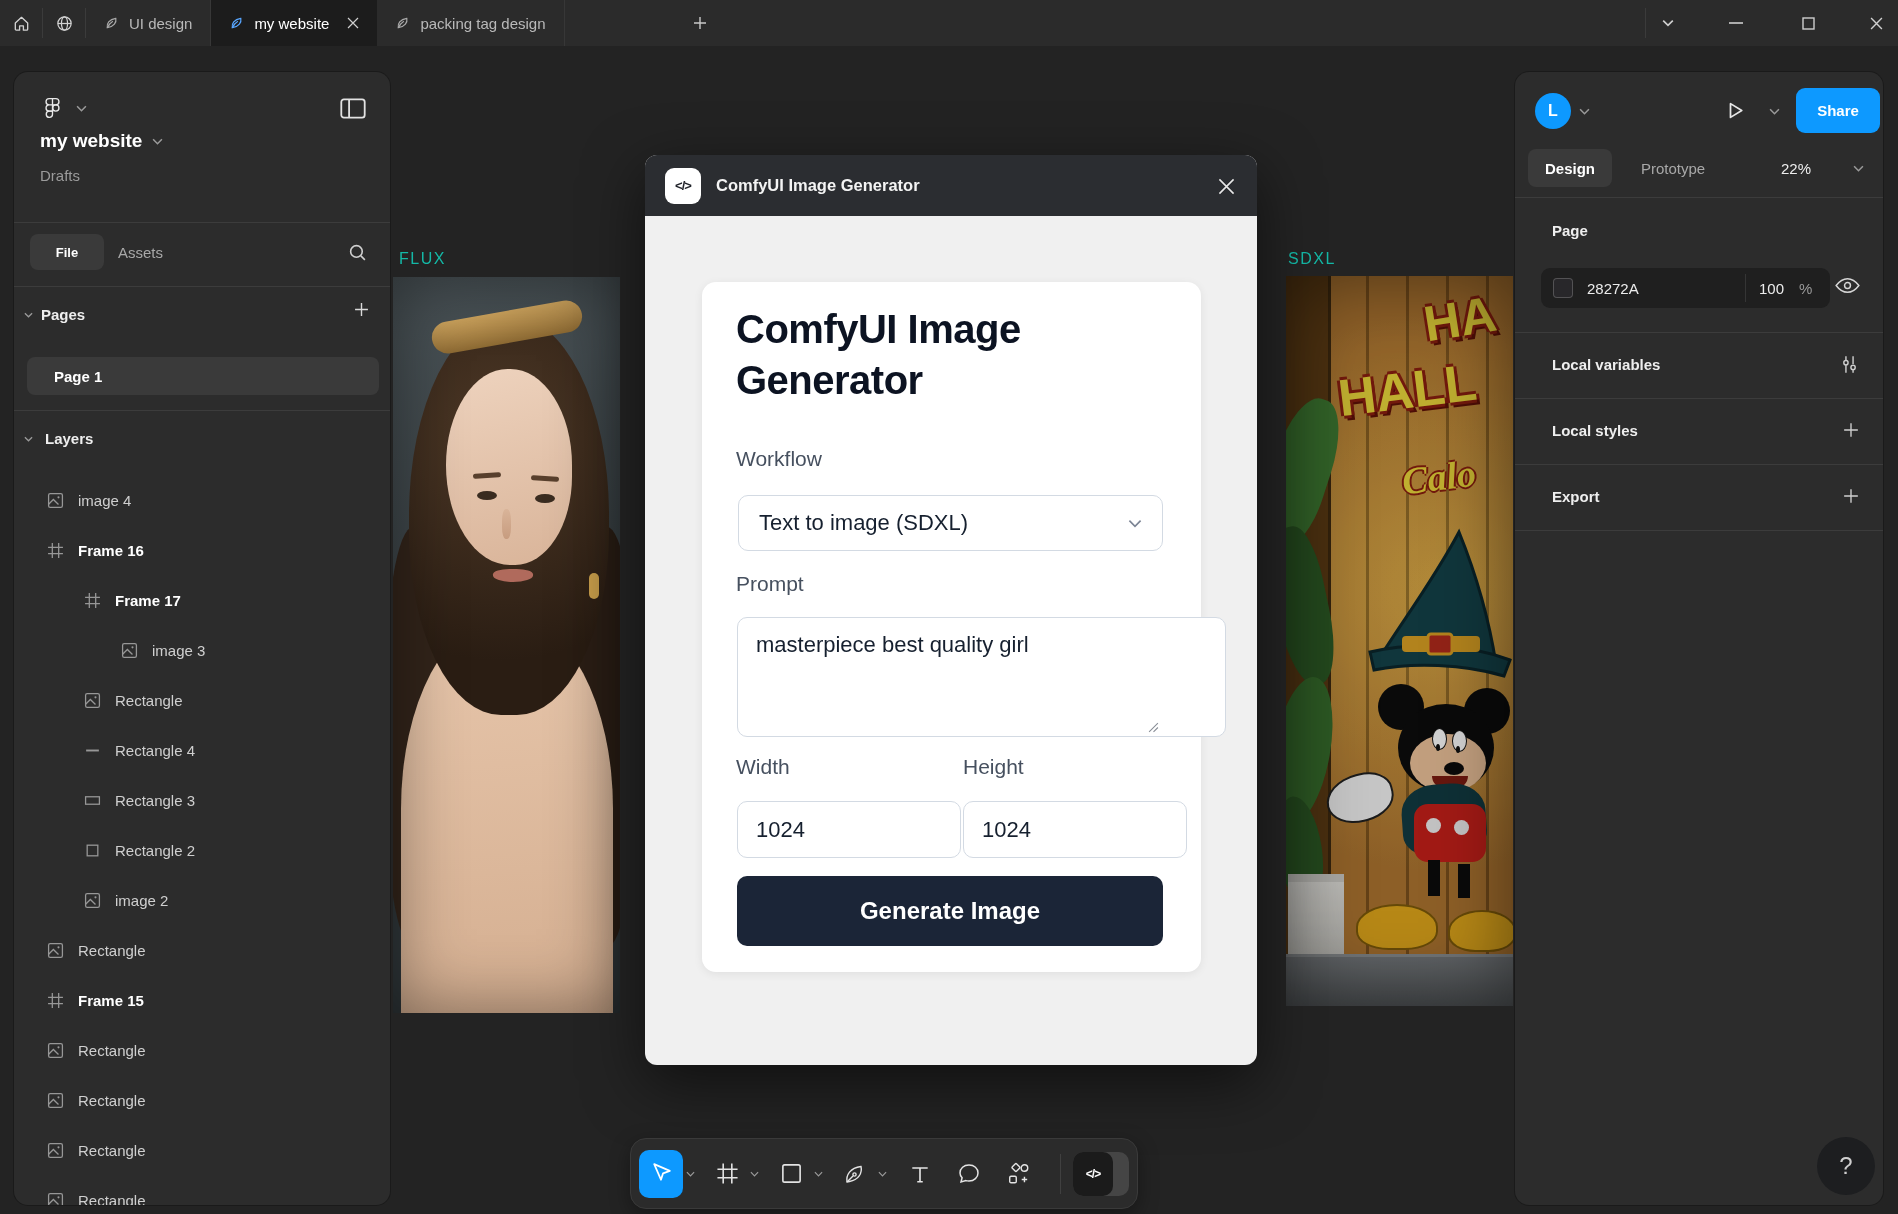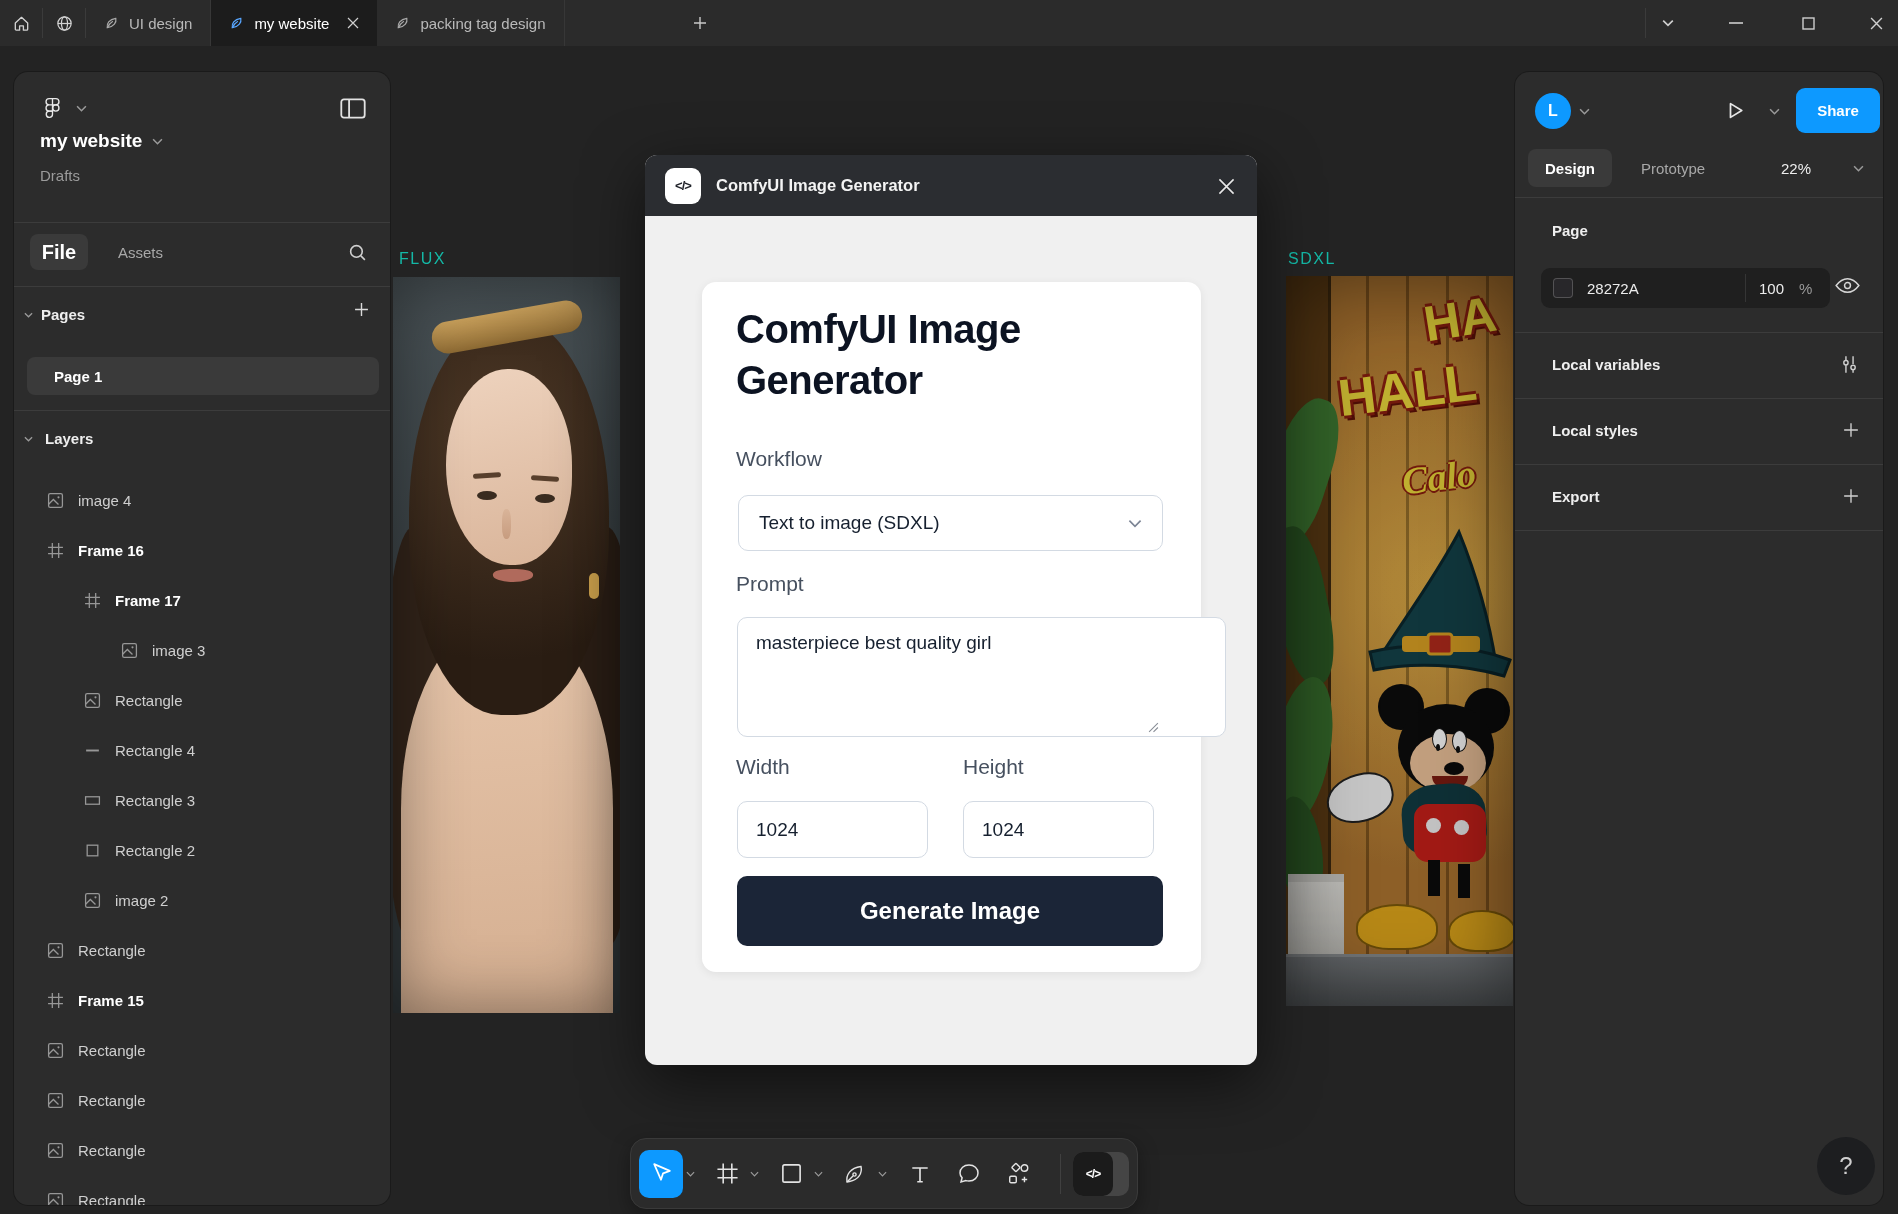--- a/index.html
+++ b/index.html
@@ -45,24 +45,24 @@
   #modal-header{position:absolute;left:0;top:0;width:100%;height:61px;background:#2b2d31;display:flex;align-items:center;}
   .modal-chip{width:36px;height:36px;background:#fff;border-radius:9px;margin-left:20px;display:flex;align-items:center;justify-content:center;
               font-weight:700;font-size:13px;color:#20232a;letter-spacing:-1px;}
   #modal-title{margin-left:15px;font-size:16.5px;font-weight:700;color:#f4f4f4;}
   #modal-close{position:absolute;right:18px;top:18px;width:26px;height:26px;display:flex;align-items:center;justify-content:center;color:#e8e8e8;cursor:pointer;}
   #modal-card{position:absolute;left:57px;top:127px;width:499px;height:690px;background:#fff;border-radius:14px;
               box-shadow:0 2px 10px rgba(0,0,0,.07);box-sizing:border-box;}
   #card-title{position:absolute;left:34px;top:22px;width:400px;font-size:40px;line-height:51px;font-weight:700;color:#0c1322;letter-spacing:-.5px;}
   .fld-label{position:absolute;left:34px;font-size:21px;color:#46505f;}
   .fld-box{position:absolute;background:#fff;border:1px solid #d3dae3;border-radius:10px;box-sizing:border-box;
-           font-size:19px;color:#16202f;font-family:"Liberation Sans",sans-serif;}
+           font-size:22px;color:#16202f;font-family:"Liberation Sans",sans-serif;}
   #workflow-select{left:36px;top:213px;width:425px;height:56px;display:flex;align-items:center;padding:0 20px;justify-content:space-between;cursor:pointer;}
   #prompt-area{left:35px;top:335px;width:489px;height:120px;padding:14px 18px;resize:none;outline:none;}
-  .dim-input{top:519px;width:191px;height:57px;padding:4px 18px;outline:none;}
+  .dim-input{top:519px;width:224px;height:57px;padding:4px 18px;outline:none;}
   #generate-btn{position:absolute;left:35px;top:594px;width:426px;height:70px;background:#1b2537;border:none;border-radius:10px;
                 color:#fff;font-size:24px;font-weight:700;font-family:"Liberation Sans",sans-serif;cursor:pointer;}
   .resize-glyph{position:absolute;left:446px;top:440px;color:#8a8f98;}
   
   #toolbar{position:absolute;left:630px;top:1138px;width:508px;height:71px;background:#2b2b2b;border:1px solid #3a3a3a;
            border-radius:16px;box-sizing:border-box;display:flex;align-items:center;padding:0 8px;box-shadow:0 6px 20px rgba(0,0,0,.35);}
   .tool{display:flex;align-items:center;justify-content:center;width:44px;height:48px;color:#e4e4e4;cursor:pointer;}
   .tool.active{background:#0d99ff;border-radius:10px;color:#fff;width:48px;}
   .tool-chev{width:16px;display:flex;justify-content:center;color:#9a9a9a;cursor:pointer;}
   .tool-gap{width:10px;}
@@ -249,21 +249,21 @@
       <span style="font-size:19px;font-weight:700;color:#fff;">my website</span>
       <span class="chev">
           <svg width="11" height="7" viewBox="0 0 10 6" fill="none" stroke="currentColor" stroke-width="1.4">
             <path d="M1 1l4 4 4-4"></path>
           </svg>
         </span>
     </div>
     <div class="abs muted" style="left:26px;top:95px;font-size:15px;">Drafts</div>
     <div class="hdiv" style="top:150px;"></div>
 
-    <div class="abs pill" style="left:16px;top:162px;width:58px;height:36px;display:flex;align-items:center;justify-content:center;font-size:20px;font-weight:700;color:#fff;">File</div>
+    <div class="abs pill" style="left:16px;top:162px;width:74px;height:36px;display:flex;align-items:center;justify-content:center;font-size:13px;font-weight:700;color:#fff;">File</div>
     <div class="abs" style="left:90px;top:162px;height:36px;display:flex;align-items:center;padding:0 14px;font-size:15px;color:#a8a8a8;">Assets</div>
     <div class="abs" style="left:334px;top:171px;color:#d0d0d0;">
       <svg width="19" height="19" viewBox="0 0 18 18" fill="none" stroke="currentColor" stroke-width="1.5">
           <circle cx="8" cy="8" r="5.5"></circle>
           <path d="M12.2 12.2 16 16"></path>
         </svg>
     </div>
     <div class="hdiv" style="top:214px;"></div>
 
     <div class="abs" style="left:10px;top:234px;display:flex;align-items:center;gap:8px;">

